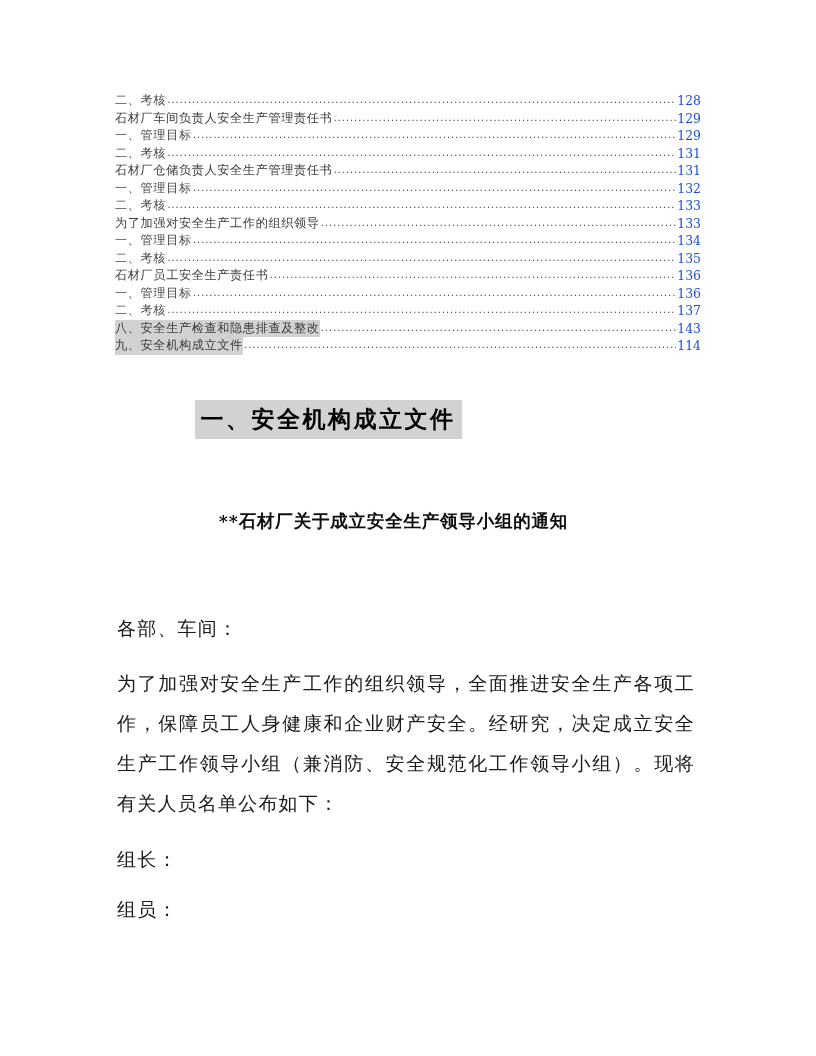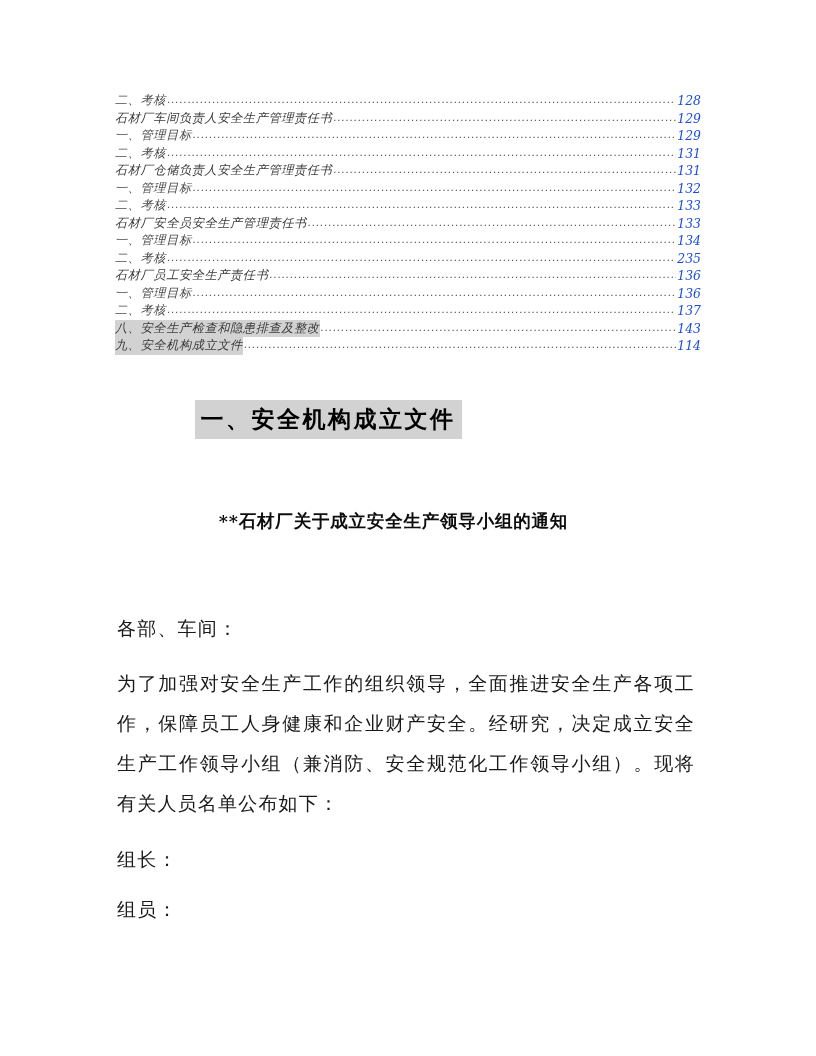--- a/index.html
+++ b/index.html
@@ -30,21 +30,20 @@
     width: 586px;
   }
   .toc-row {
     display: flex;
     align-items: flex-end;
     width: 100%;
     font-size: 12.2px;
     line-height: 17.5px;
     color: #4a4a4a;
     white-space: nowrap;
-    font-style: italic;
   }
   .toc-row .toc-title {
     flex: 0 0 auto;
     letter-spacing: 0.6px;
   }
   .toc-row.lvl1 .toc-title {
     color: #3b3b3b;
   }
   .toc-row .toc-dots {
     flex: 1 1 auto;
@@ -169,33 +168,33 @@
         <span class="toc-title">一、管理目标</span>
         <span class="toc-dots"></span>
         <span class="toc-page">132</span>
       </div>
       <div class="toc-row lvl2">
         <span class="toc-title">二、考核</span>
         <span class="toc-dots"></span>
         <span class="toc-page">133</span>
       </div>
       <div class="toc-row lvl1">
-        <span class="toc-title">石材厂安全员安全生产管理责任书</span>
+        <span class="toc-title">为了加强对安全生产工作的组织领导</span>
         <span class="toc-dots"></span>
         <span class="toc-page">133</span>
       </div>
       <div class="toc-row lvl2">
         <span class="toc-title">一、管理目标</span>
         <span class="toc-dots"></span>
         <span class="toc-page">134</span>
       </div>
       <div class="toc-row lvl2">
         <span class="toc-title">二、考核</span>
         <span class="toc-dots"></span>
-        <span class="toc-page">235</span>
+        <span class="toc-page">135</span>
       </div>
       <div class="toc-row lvl1">
         <span class="toc-title">石材厂员工安全生产责任书</span>
         <span class="toc-dots"></span>
         <span class="toc-page">136</span>
       </div>
       <div class="toc-row lvl2">
         <span class="toc-title">一、管理目标</span>
         <span class="toc-dots"></span>
         <span class="toc-page">136</span>

